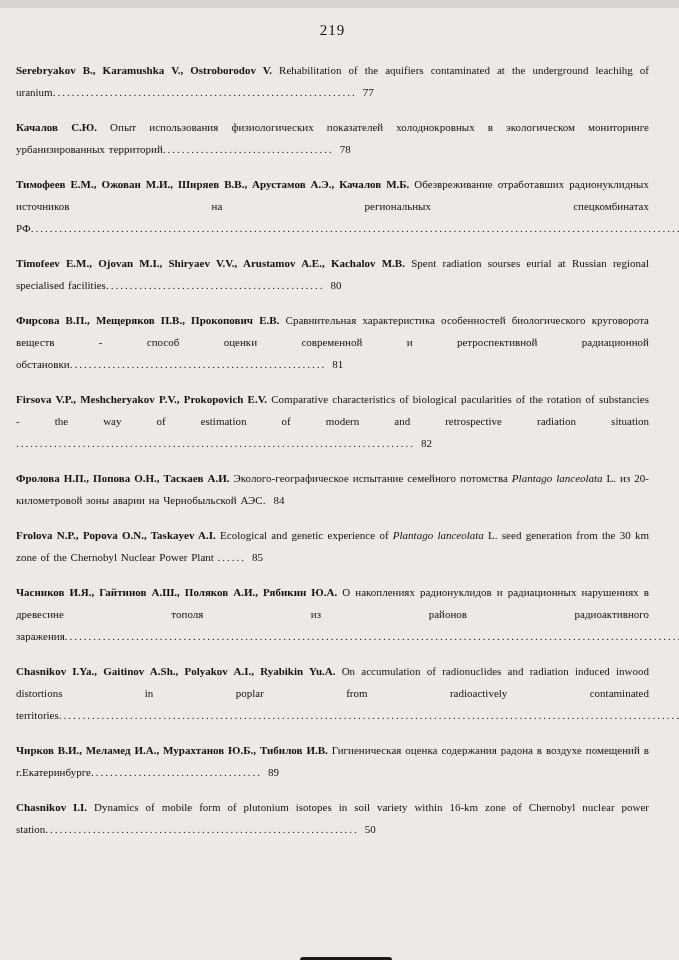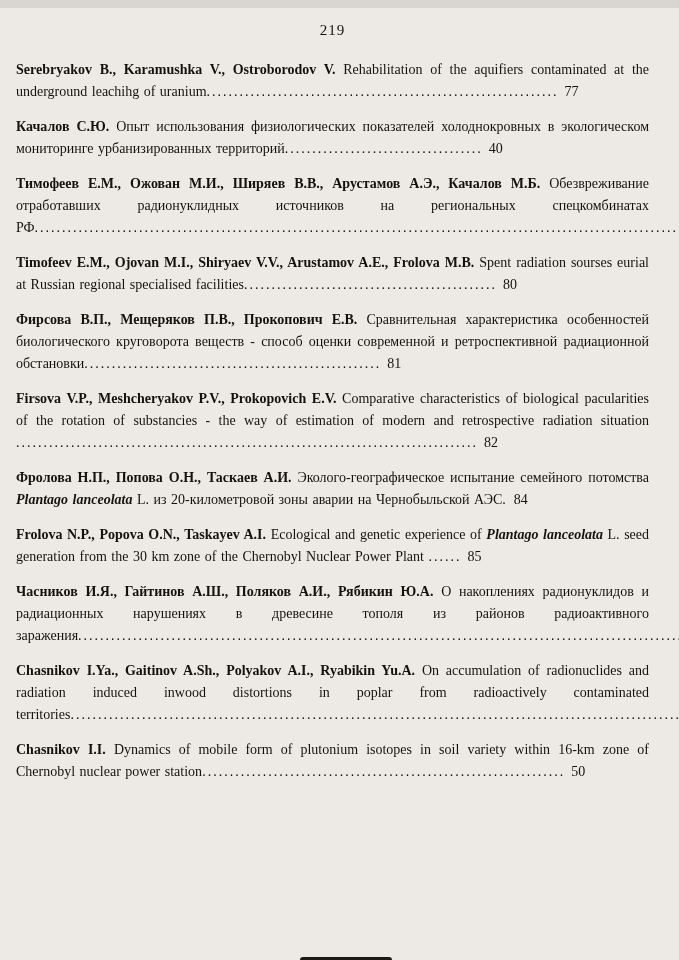--- a/index.html
+++ b/index.html
@@ -19,31 +19,31 @@
     padding: 14px 30px 0 16px;
     overflow: hidden;
   }
   .page-number-header {
     text-align: center;
     font-size: 15px;
     letter-spacing: 1px;
     margin-bottom: 20px;
   }
   .entries {
-    font-size: 14px;
+    font-size: 11px;
     line-height: 22px;
   }
   .entry {
     text-align: justify;
     margin: 0 0 13px 0;
     word-spacing: 1px;
   }
   .seg-b  { font-weight: bold; }
   .seg-n  { font-weight: normal; }
-  .seg-bi { font-weight: bold; font-style: italic; }
+  .seg-bi { font-weight: normal; font-style: italic; }
   .dots {
     letter-spacing: 2px;
     white-space: nowrap;
   }
   .page-num {
     padding-left: 6px;
   }
   .scan-artifact {
     position: absolute;
     left: 300px;
@@ -55,26 +55,27 @@
   }
 </style>
 </head>
 <body>
 
 <div class="page">
   <div class="page-number-header">219</div>
 
   <div class="entries">
       <p class="entry"><span class="entry-text"><span class="seg-b">Serebryakov B., Karamushka V., Ostroborodov V.</span><span class="seg-n"> Rehabilitation of the aquifiers contaminated at the underground leachihg of uranium</span></span><span class="dots">................................................................</span><span class="page-num">77</span></p>
-      <p class="entry"><span class="entry-text"><span class="seg-b">Качалов С.Ю.</span><span class="seg-n"> Опыт использования физиологических показателей холоднокровных в экологическом мониторинге урбанизированных территорий</span></span><span class="dots">....................................</span><span class="page-num">40</span></p>
+      <p class="entry"><span class="entry-text"><span class="seg-b">Качалов С.Ю.</span><span class="seg-n"> Опыт использования физиологических показателей холоднокровных в экологическом мониторинге урбанизированных территорий</span></span><span class="dots">....................................</span><span class="page-num">78</span></p>
       <p class="entry"><span class="entry-text"><span class="seg-b">Тимофеев Е.М., Ожован М.И., Ширяев В.В., Арустамов А.Э., Качалов М.Б.</span><span class="seg-n"> Обезвреживание отработавших радионуклидных источников на региональных спецкомбинатах РФ</span></span><span class="dots">............................................................................................................................................................................................................................................................................................................</span></p>
-      <p class="entry"><span class="entry-text"><span class="seg-b">Timofeev E.M., Ojovan M.I., Shiryaev V.V., Arustamov A.E., Frolova M.B.</span><span class="seg-n"> Spent radiation sourses eurial at Russian regional specialised facilities</span></span><span class="dots">..............................................</span><span class="page-num">80</span></p>
+      <p class="entry"><span class="entry-text"><span class="seg-b">Timofeev E.M., Ojovan M.I., Shiryaev V.V., Arustamov A.E., Kachalov M.B.</span><span class="seg-n"> Spent radiation sourses eurial at Russian regional specialised facilities</span></span><span class="dots">..............................................</span><span class="page-num">80</span></p>
       <p class="entry"><span class="entry-text"><span class="seg-b">Фирсова В.П., Мещеряков П.В., Прокопович Е.В.</span><span class="seg-n"> Сравнительная характеристика особенностей биологического круговорота веществ - способ оценки современной и ретроспективной радиационной обстановки</span></span><span class="dots">......................................................</span><span class="page-num">81</span></p>
       <p class="entry"><span class="entry-text"><span class="seg-b">Firsova V.P., Meshcheryakov P.V., Prokopovich E.V.</span><span class="seg-n"> Comparative characteristics of biological pacularities of the rotation of substancies - the way of estimation of modern and retrospective radiation situation </span></span><span class="dots">....................................................................................</span><span class="page-num">82</span></p>
       <p class="entry"><span class="entry-text"><span class="seg-b">Фролова Н.П., Попова О.Н., Таскаев А.И.</span><span class="seg-n"> Эколого-географическое испытание семейного потомства </span><span class="seg-bi">Plantago lanceolata</span><span class="seg-n"> L. из 20-километровой зоны аварии на Чернобыльской АЭС</span></span><span class="dots">.</span><span class="page-num">84</span></p>
       <p class="entry"><span class="entry-text"><span class="seg-b">Frolova N.P., Popova O.N., Taskayev A.I.</span><span class="seg-n"> Ecological and genetic experience of </span><span class="seg-bi">Plantago lanceolata</span><span class="seg-n"> L. seed generation from the 30 km zone of the Chernobyl Nuclear Power Plant </span></span><span class="dots">......</span><span class="page-num">85</span></p>
       <p class="entry"><span class="entry-text"><span class="seg-b">Часников И.Я., Гайтинов А.Ш., Поляков А.И., Рябикин Ю.А.</span><span class="seg-n"> О накоплениях радионуклидов и радиационных нарушениях в древесине тополя из районов радиоактивного заражения</span></span><span class="dots">............................................................................................................................................................................................................................................................................................................</span></p>
       <p class="entry"><span class="entry-text"><span class="seg-b">Chasnikov I.Ya., Gaitinov A.Sh., Polyakov A.I., Ryabikin Yu.A.</span><span class="seg-n"> On accumulation of radionuclides and radiation induced inwood distortions in poplar from radioactively contaminated territories</span></span><span class="dots">............................................................................................................................................................................................................................................................................................................</span></p>
+      <p class="entry"><span class="entry-text"><span class="seg-b">Чирков В.И., Меламед И.А., Мурахтанов Ю.Б., Тибилов И.В.</span><span class="seg-n"> Гигиеническая оценка содержания радона в воздухе помещений в г.Екатеринбурге</span></span><span class="dots">....................................</span><span class="page-num">89</span></p>
       <p class="entry"><span class="entry-text"><span class="seg-b">Chasnikov I.I.</span><span class="seg-n"> Dynamics of mobile form of plutonium isotopes in soil variety within 16-km zone of Chernobyl nuclear power station</span></span><span class="dots">..................................................................</span><span class="page-num">50</span></p>
     </div>
 
   <div class="scan-artifact"></div>
 </div>
 
 </body></html>

